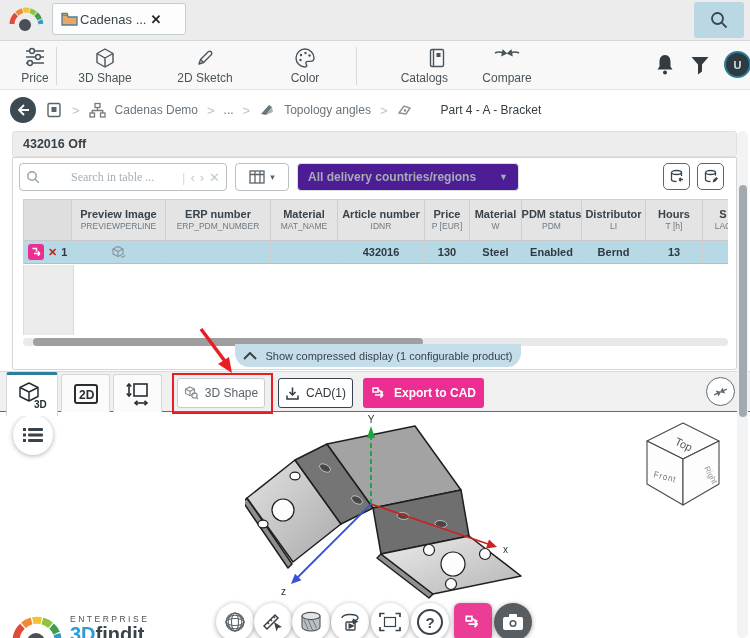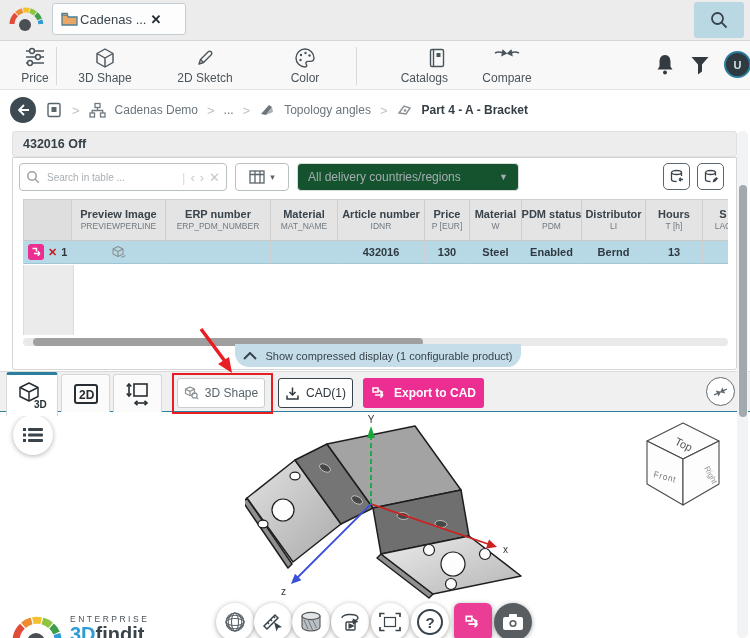--- a/index.html
+++ b/index.html
@@ -23,41 +23,41 @@
   .rib-item .lbl{font-size:12px;color:#4a545b;white-space:nowrap;}
   .rib-sep{position:absolute;top:6px;width:1px;height:38px;background:#d9d9d9;}
   .rib-right{position:absolute;top:10px;display:flex;align-items:center;}
   
   #crumbs{left:0;top:90px;width:750px;height:40px;background:#fff;display:flex;align-items:center;
           gap:9px;padding-left:10px;box-sizing:border-box;}
   #back-btn{width:26px;height:26px;border-radius:50%;background:#3d4a52;color:#fff;display:flex;
             align-items:center;justify-content:center;font-size:15px;cursor:pointer;flex:0 0 auto;}
   .crumb-sep{color:#bcc2c6;font-size:13px;}
   .crumb{font-size:12px;color:#6b757c;cursor:pointer;white-space:nowrap;}
-  .crumb.current{font-weight:bold;color:#343e45;}
+  .crumb.current{font-weight:normal;color:#343e45;margin-left:19px;}
   
   #product-bar{left:12px;top:131px;width:725px;height:26px;background:#ededed;border:1px solid #e0e0e0;
                border-radius:3px;display:flex;align-items:center;box-sizing:border-box;padding-left:10px;}
   #product-bar span{font-size:12.5px;font-weight:bold;color:#353f46;}
   
   #table-panel{left:12px;top:157px;width:725px;height:213px;background:#fff;border:1px solid #d5d5d5;
                border-radius:0 0 3px 3px;box-sizing:border-box;overflow:hidden;}
   #tbl-controls{position:absolute;left:6px;top:5px;height:28px;display:flex;gap:8px;align-items:center;}
   #search-group{width:208px;height:28px;border:1px solid #b9c0c4;border-radius:4px;background:#fff;
                 display:flex;align-items:center;padding:0 6px;box-sizing:border-box;gap:5px;}
-  #search-group input{border:none;outline:none;flex:1;min-width:0;font-size:10px;color:#39434b;
-                      font-family:Liberation Sans, sans-serif;}
+  #search-group input{border:none;outline:none;flex:1;min-width:0;font-size:12px;color:#39434b;
+                      font-family:Liberation Serif, serif;margin-left:24px;}
   #search-group input::placeholder{color:#a8afb4;}
   .sg-glyph{color:#c3c8cb;font-size:13px;cursor:pointer;}
   .sg-pipe{color:#d8dbdd;font-size:13px;}
   #col-btn{width:54px;height:28px;border:1px solid #b9c0c4;border-radius:4px;background:#fff;display:flex;
            align-items:center;justify-content:center;gap:5px;cursor:pointer;box-sizing:border-box;}
   #col-btn .caret{font-size:9px;color:#5a646b;}
-  #country-select{width:222px;height:28px;background:#14532d;border:1px solid #dcdcdc;border-radius:4px;
-                  display:flex;align-items:center;box-sizing:border-box;padding:0 10px;gap:8px;}
+  #country-select{width:222px;height:28px;background:#4c1d95;border:1px solid #dcdcdc;border-radius:4px;
+                  display:flex;align-items:center;box-sizing:border-box;padding:0 10px;gap:8px;font-weight:bold;}
   #country-select .val{flex:1;font-size:12px;color:#a6adb2;white-space:nowrap;overflow:hidden;}
   #country-select .caret{font-size:9px;color:#a6adb2;}
   .db-btn{position:absolute;top:5px;width:27px;height:27px;border:1px solid #5c666d;border-radius:5px;
           background:#fff;display:flex;align-items:center;justify-content:center;cursor:pointer;box-sizing:border-box;}
   
   #tbl{position:absolute;left:10px;top:41px;width:705px;overflow:hidden;}
   .trow{display:flex;}
   .cell{box-sizing:border-box;border-right:1px solid #cfcfcf;flex:0 0 auto;
         display:flex;flex-direction:column;align-items:center;justify-content:center;}
   #thead .cell{background:#e4e4e4;height:42px;border-bottom:1px solid #c9c9c9;border-top:1px solid #cfcfcf;}

